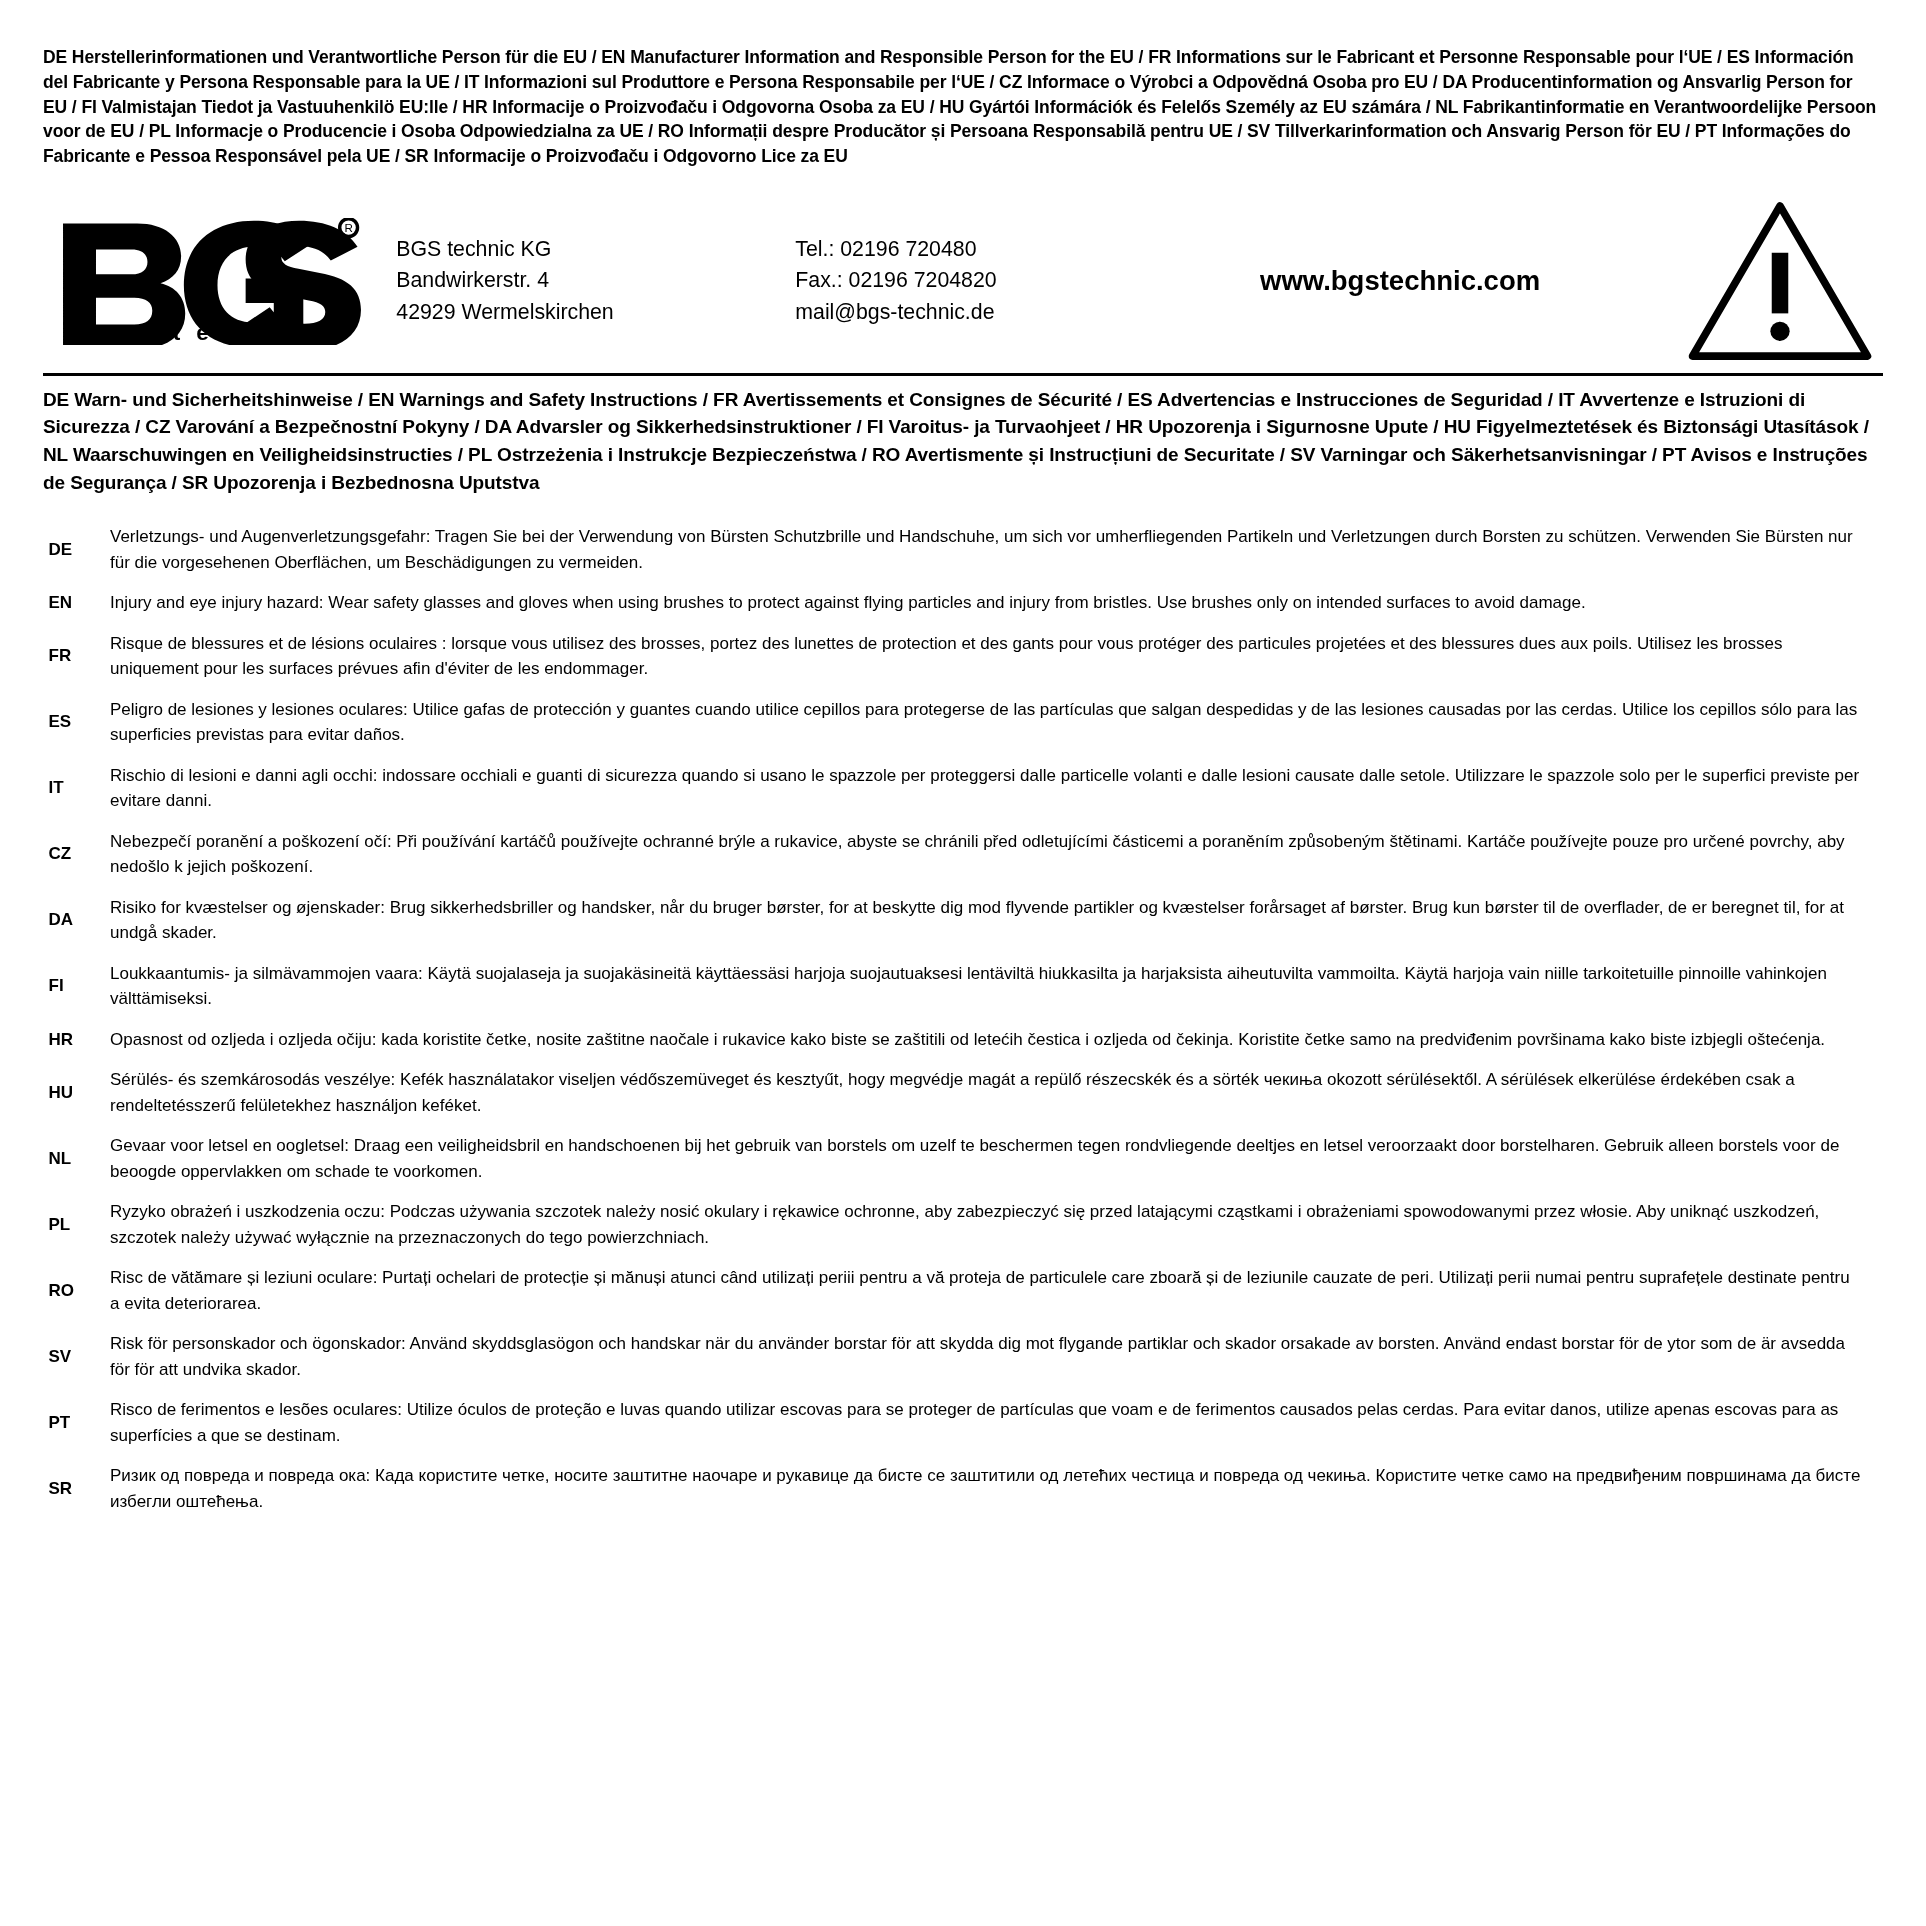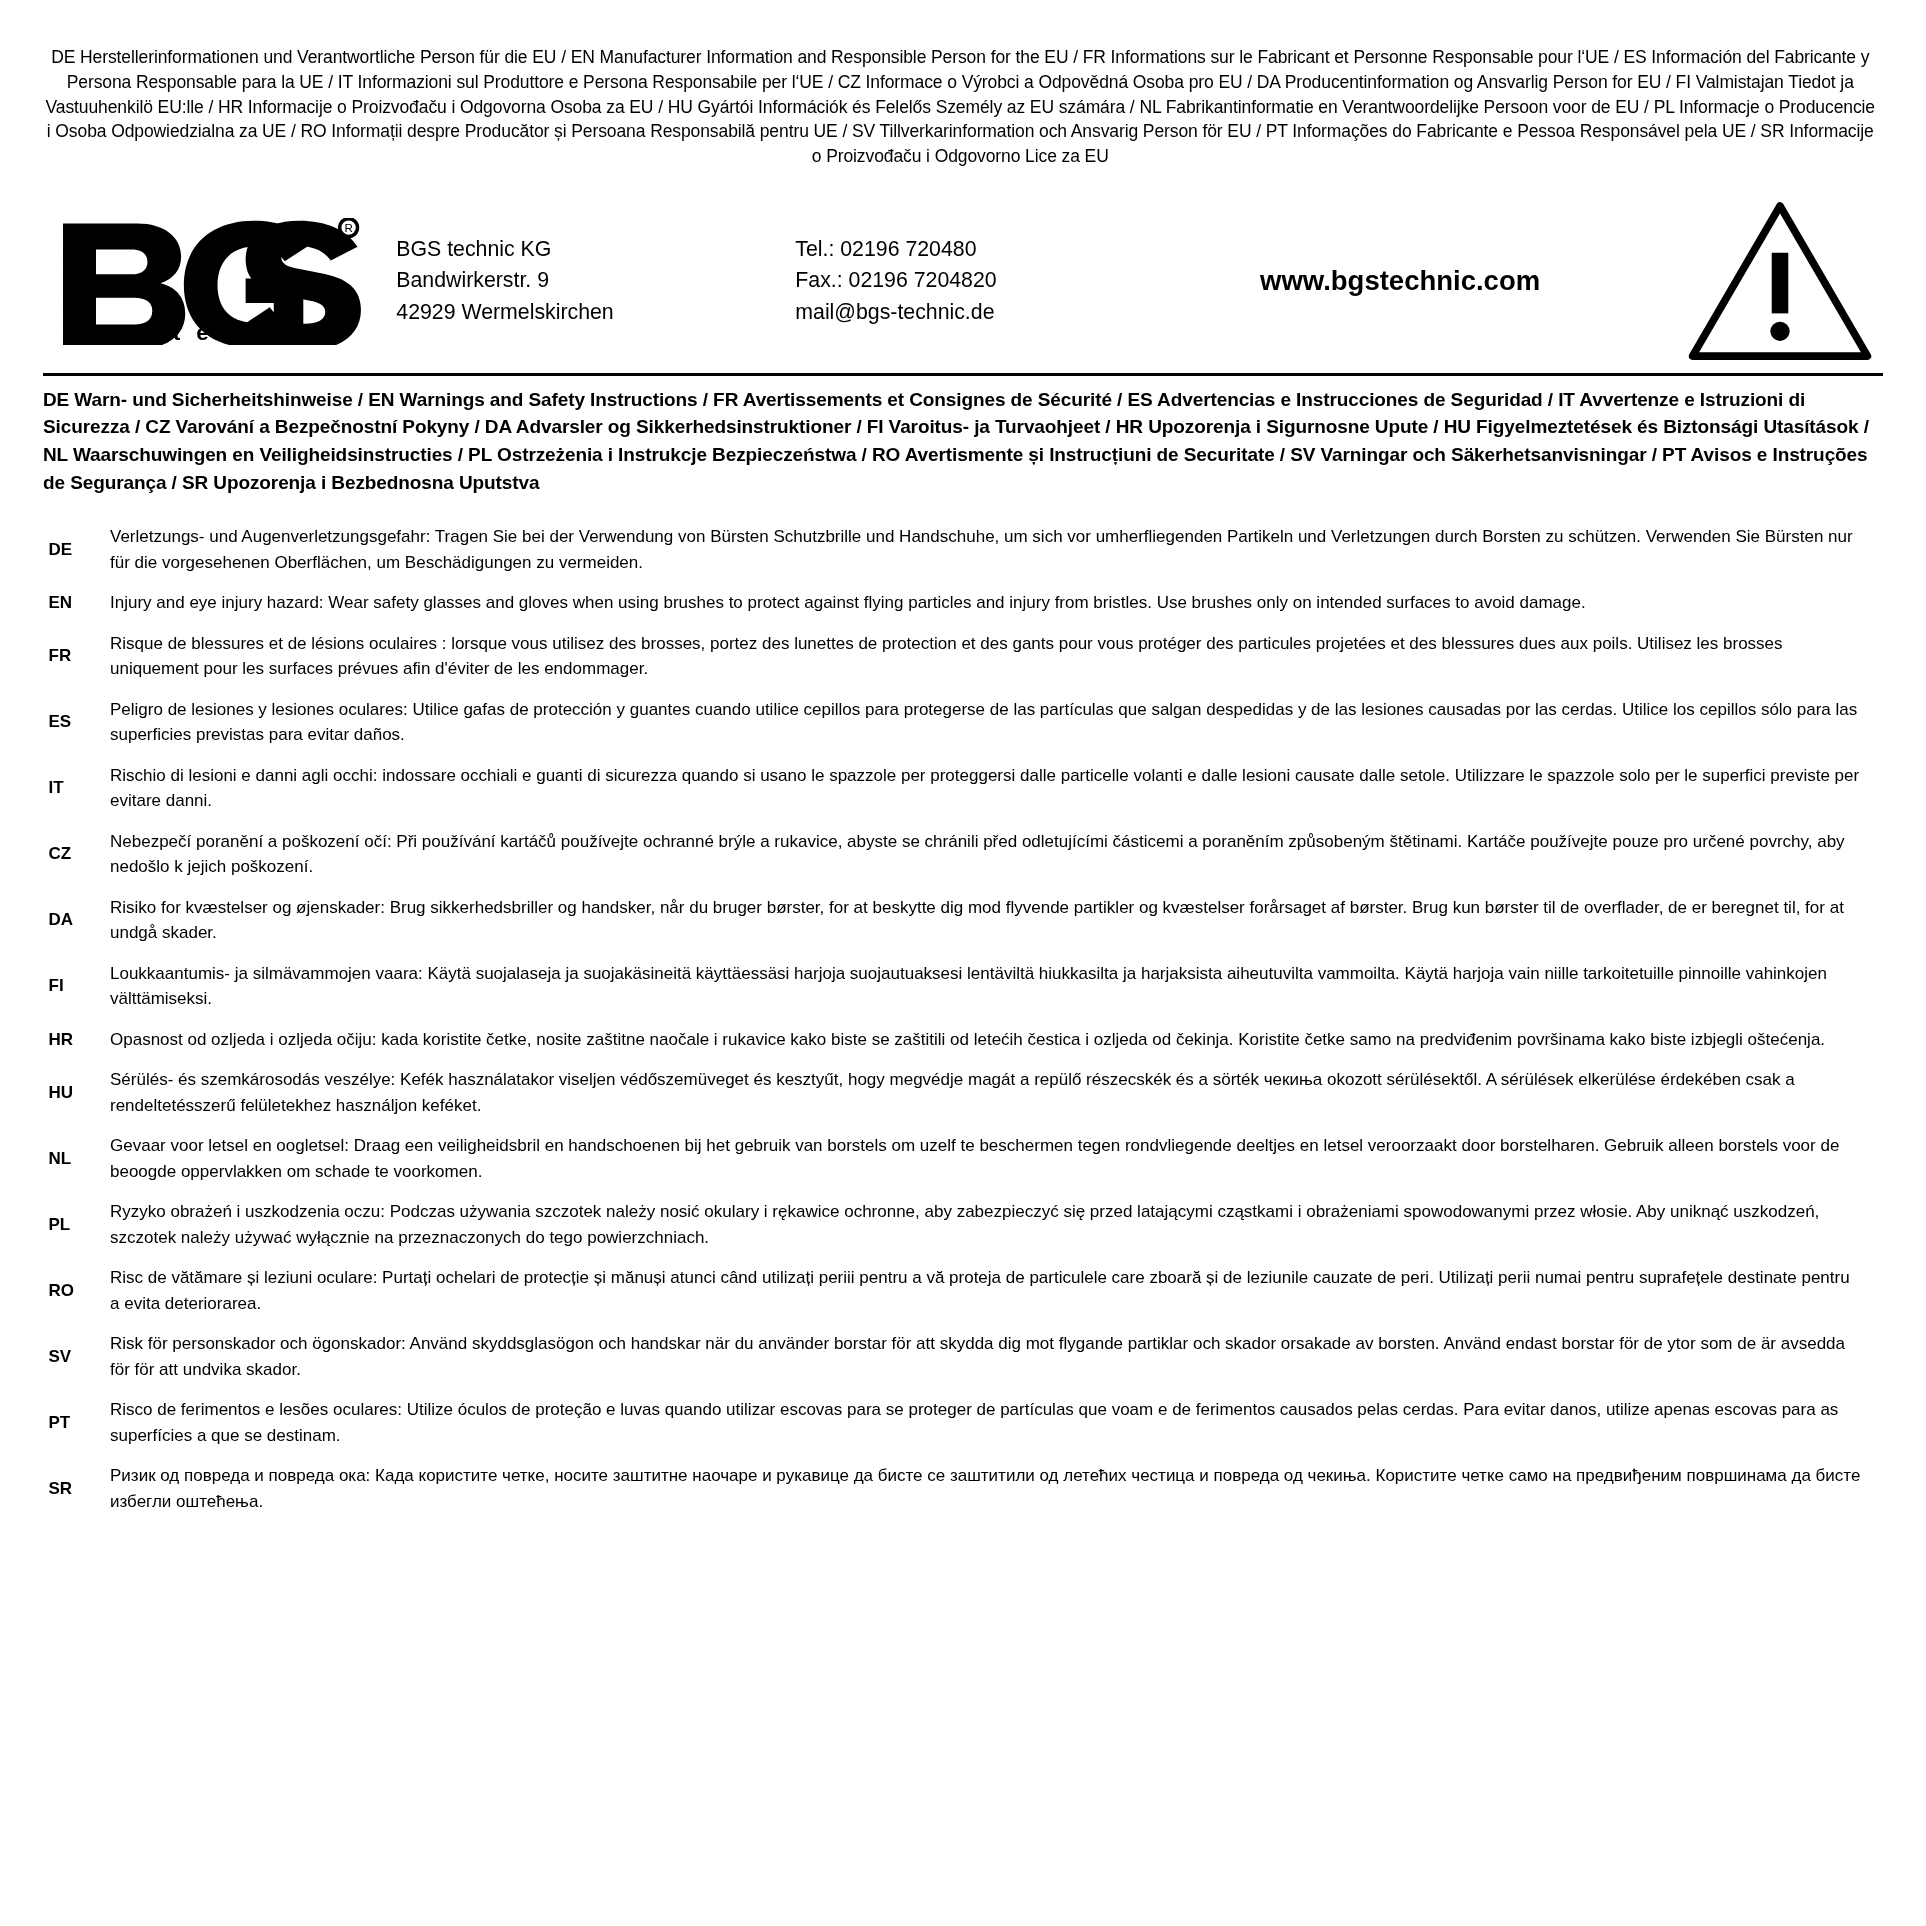--- a/index.html
+++ b/index.html
@@ -17,26 +17,26 @@
   .page {
     box-sizing: border-box;
     width: 1926px;
     height: 1926px;
     padding: 38px 43px 0 43px;
   }
 
   
   .top-header {
     font-size: 17.5px;
-    font-weight: normal;
+    font-weight: bold;
     line-height: 1.42;
     letter-spacing: -0.1px;
     margin: 6.9px 0 0 0;
     padding-right: 5.5px;
-    text-align: center;
+    text-align: left;
   }
 
   
   .company-block {
     display: flex;
     align-items: center;
     margin-top: 26px;
     height: 172px;
   }
   .logo-wrap {
@@ -143,21 +143,21 @@
 
           <circle cx="424" cy="14" r="13" fill="none" stroke="#000" stroke-width="5"></circle>
           <text x="424" y="21" font-family="Liberation Sans, sans-serif" font-size="17" text-anchor="middle" fill="#000">R</text>
         </g>
         <text x="168" y="178" font-family="Liberation Sans, sans-serif" font-size="33" font-weight="bold" letter-spacing="7" fill="#000">t e c h n i c</text>
       </svg>
     </div>
 
     <div class="addr-block">
       <div>BGS technic KG</div>
-      <div>Bandwirkerstr. 9</div>
+      <div>Bandwirkerstr. 4</div>
       <div>42929 Wermelskirchen</div>
     </div>
 
     <div class="tel-block">
       <div>Tel.: 02196 720480</div>
       <div>Fax.: 02196 7204820</div>
       <div>mail@bgs-technic.de</div>
     </div>
 
     <div class="web-block">www.bgstechnic.com</div>

